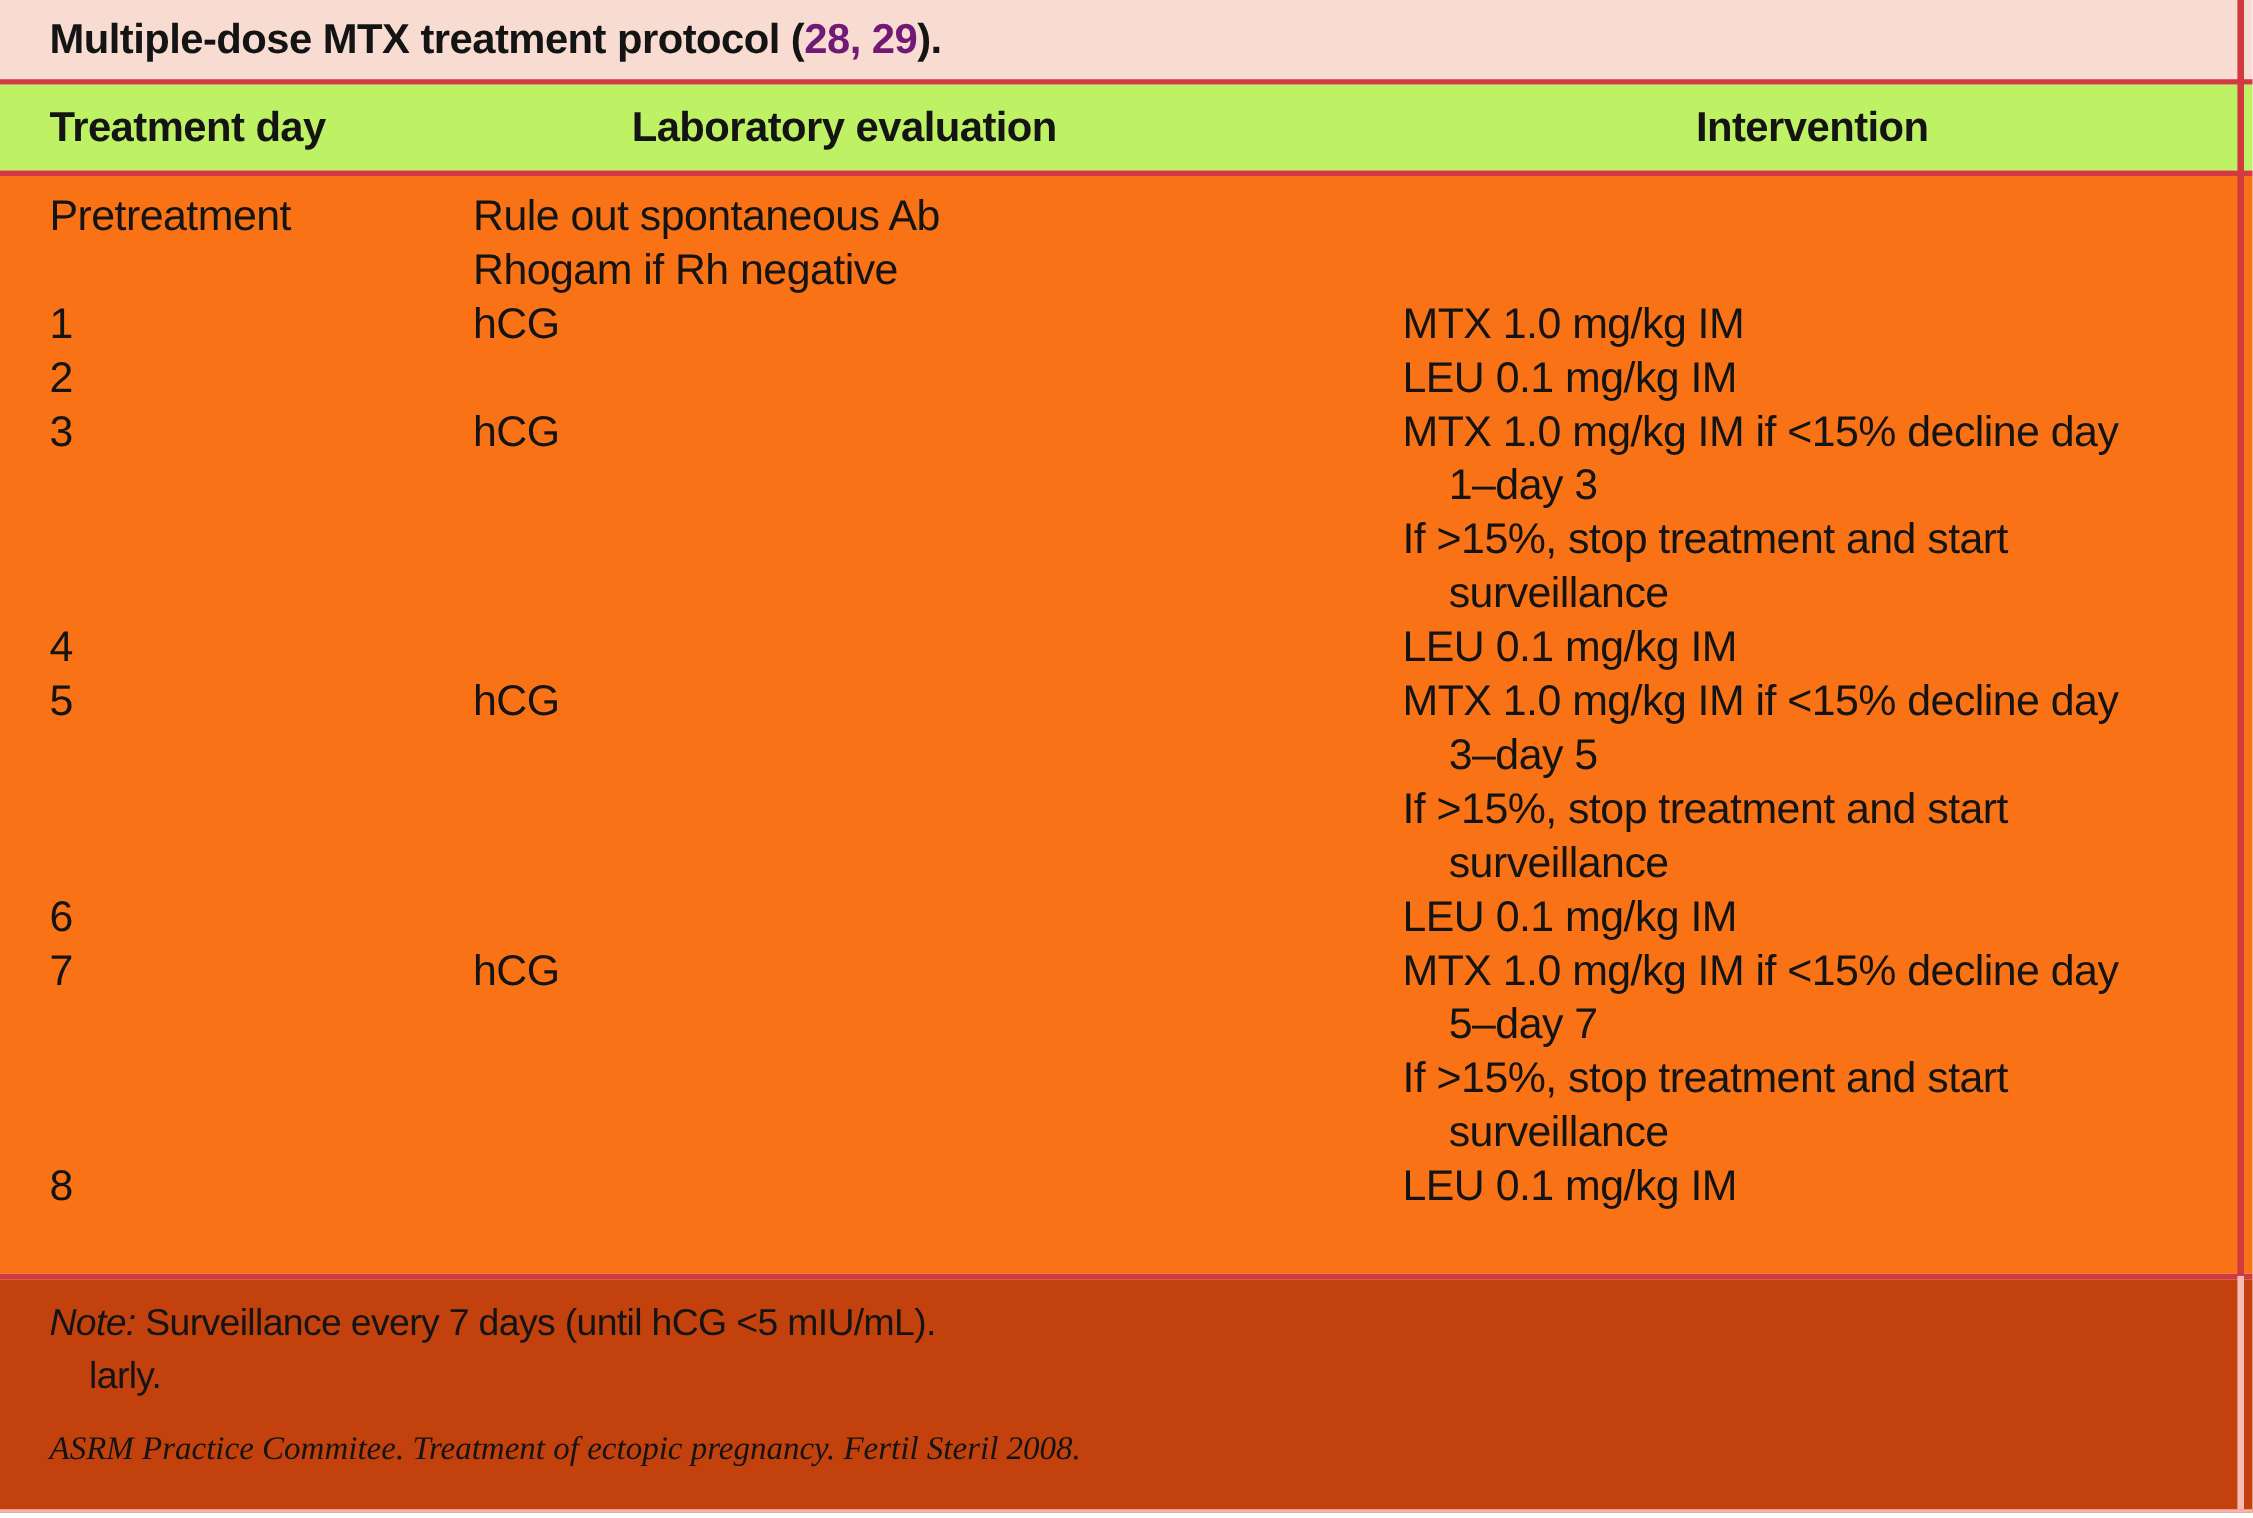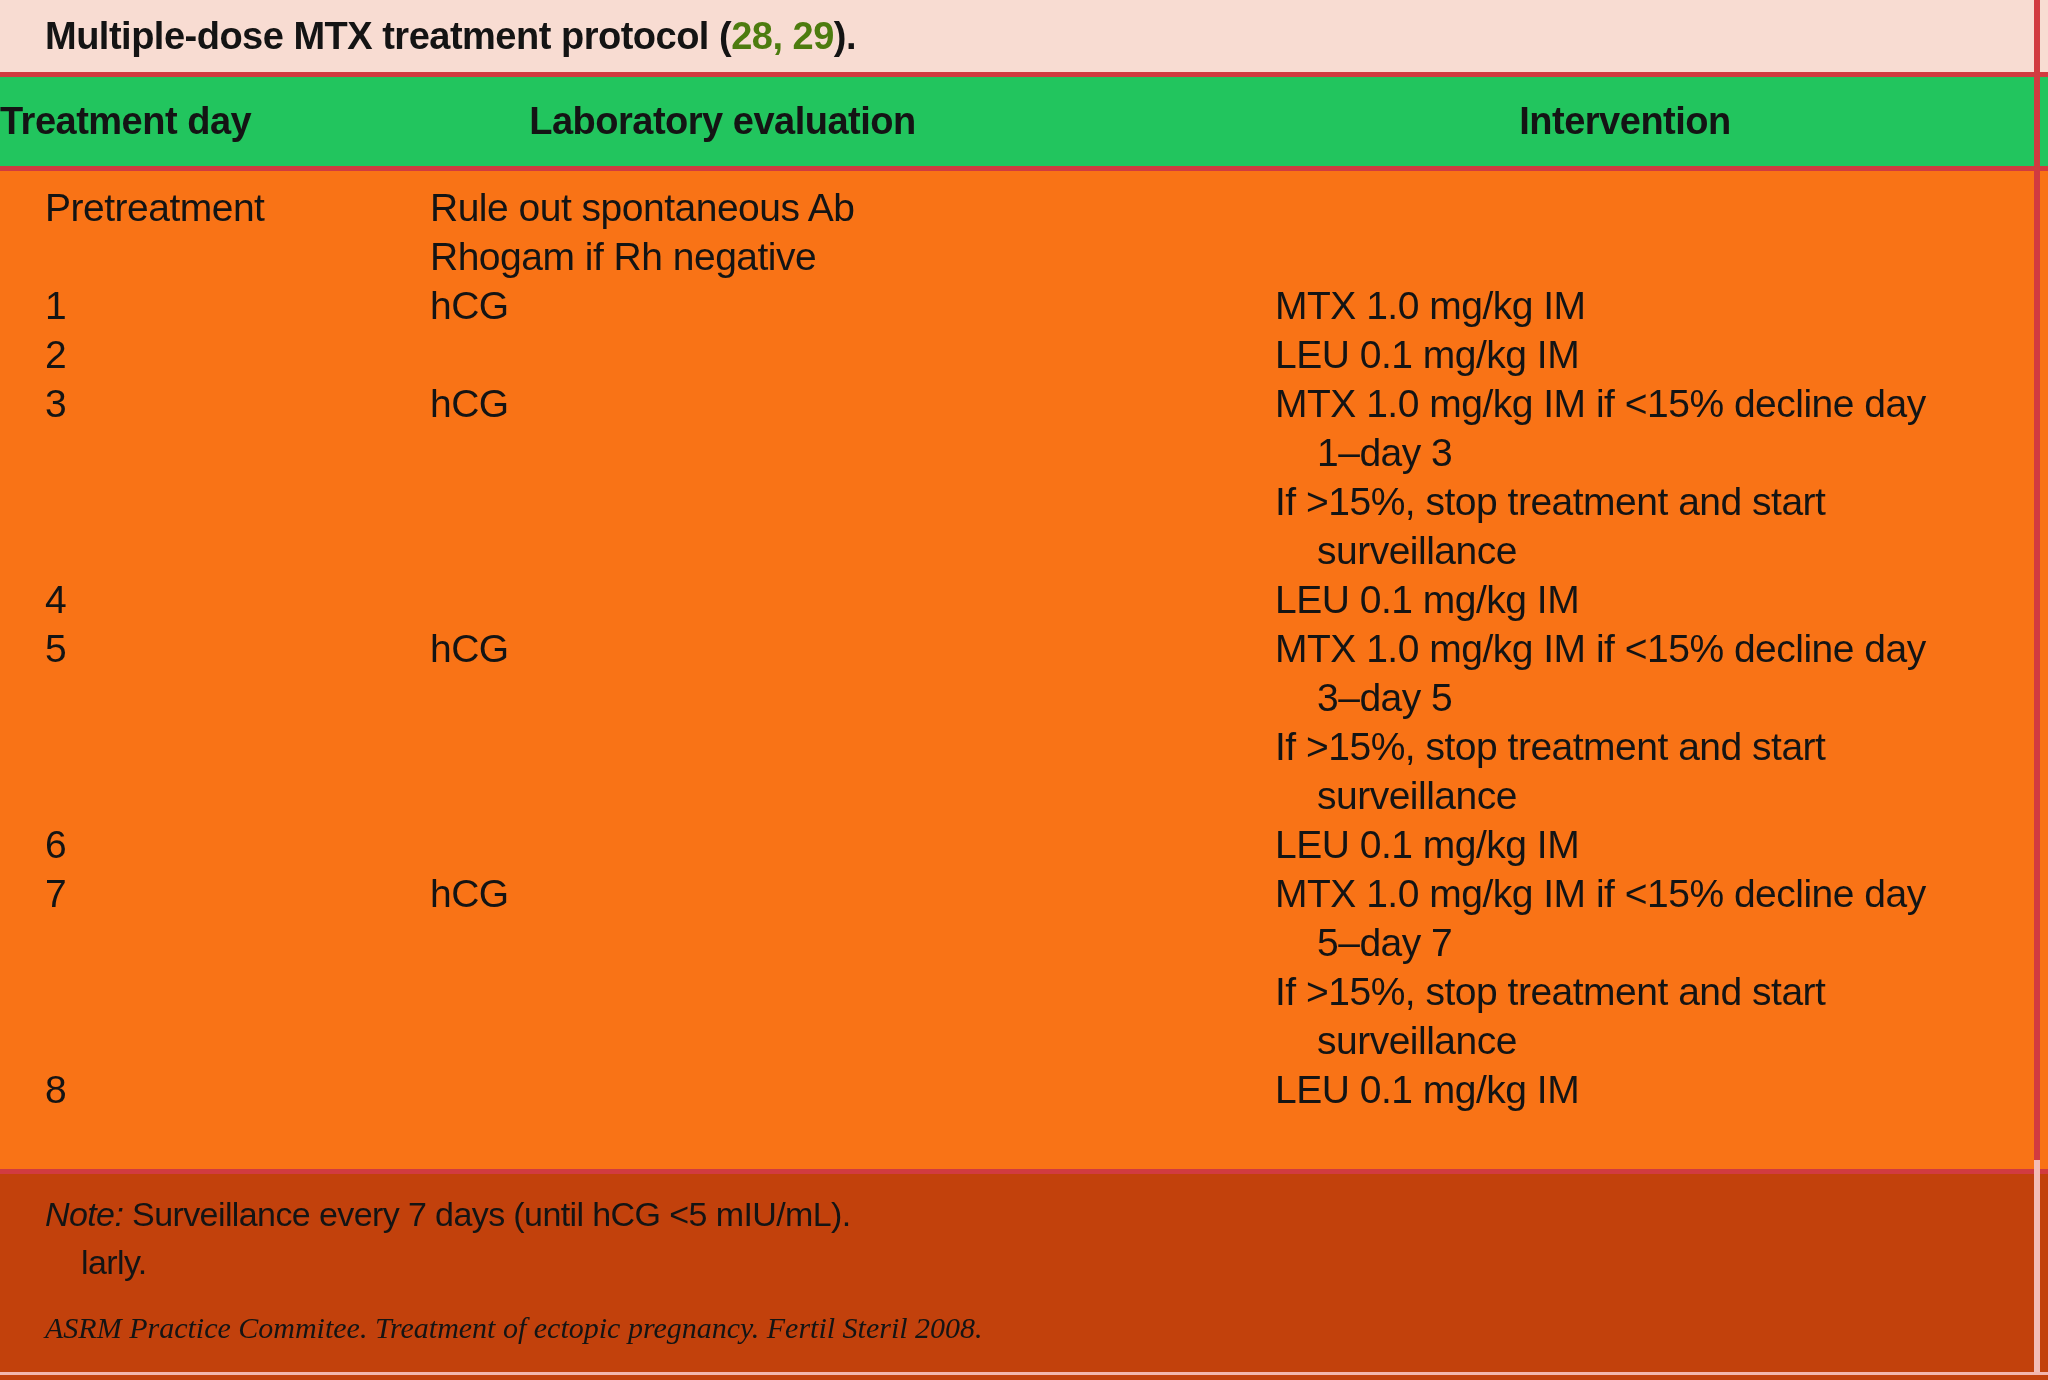--- a/index.html
+++ b/index.html
@@ -12,26 +12,26 @@
     overflow:hidden;
   }
   
   .title-band{
     height:72px;
     background:#f8dcd2;
     display:flex;align-items:center;
     padding-left:45px;box-sizing:border-box;
     font-weight:bold;font-size:38px;letter-spacing:-0.5px;
   }
-  .title-band .refs{color:#4d7c0f;}
+  .title-band .refs{color:#701a75;}
   .rule{height:5px;background:#d13b40;}
   .header-row{
-    height:89px;background:#22c55e;
+    height:78px;background:#bef264;
     display:flex;align-items:center;
-    box-sizing:border-box;
+    padding-left:45px;box-sizing:border-box;
     font-weight:bold;font-size:38px;letter-spacing:-0.5px;
   }
   .hdr-day{flex:0 0 385px;text-align:left;}
   .hdr-lab{flex:0 0 845px;text-align:center;padding-right:170px;box-sizing:border-box;}
   .hdr-int{flex:1;text-align:center;padding-right:28px;}
   
   .tbody{
     background:#f97316;
     min-height:998px;box-sizing:border-box;
     padding:12px 0 6px 45px;

